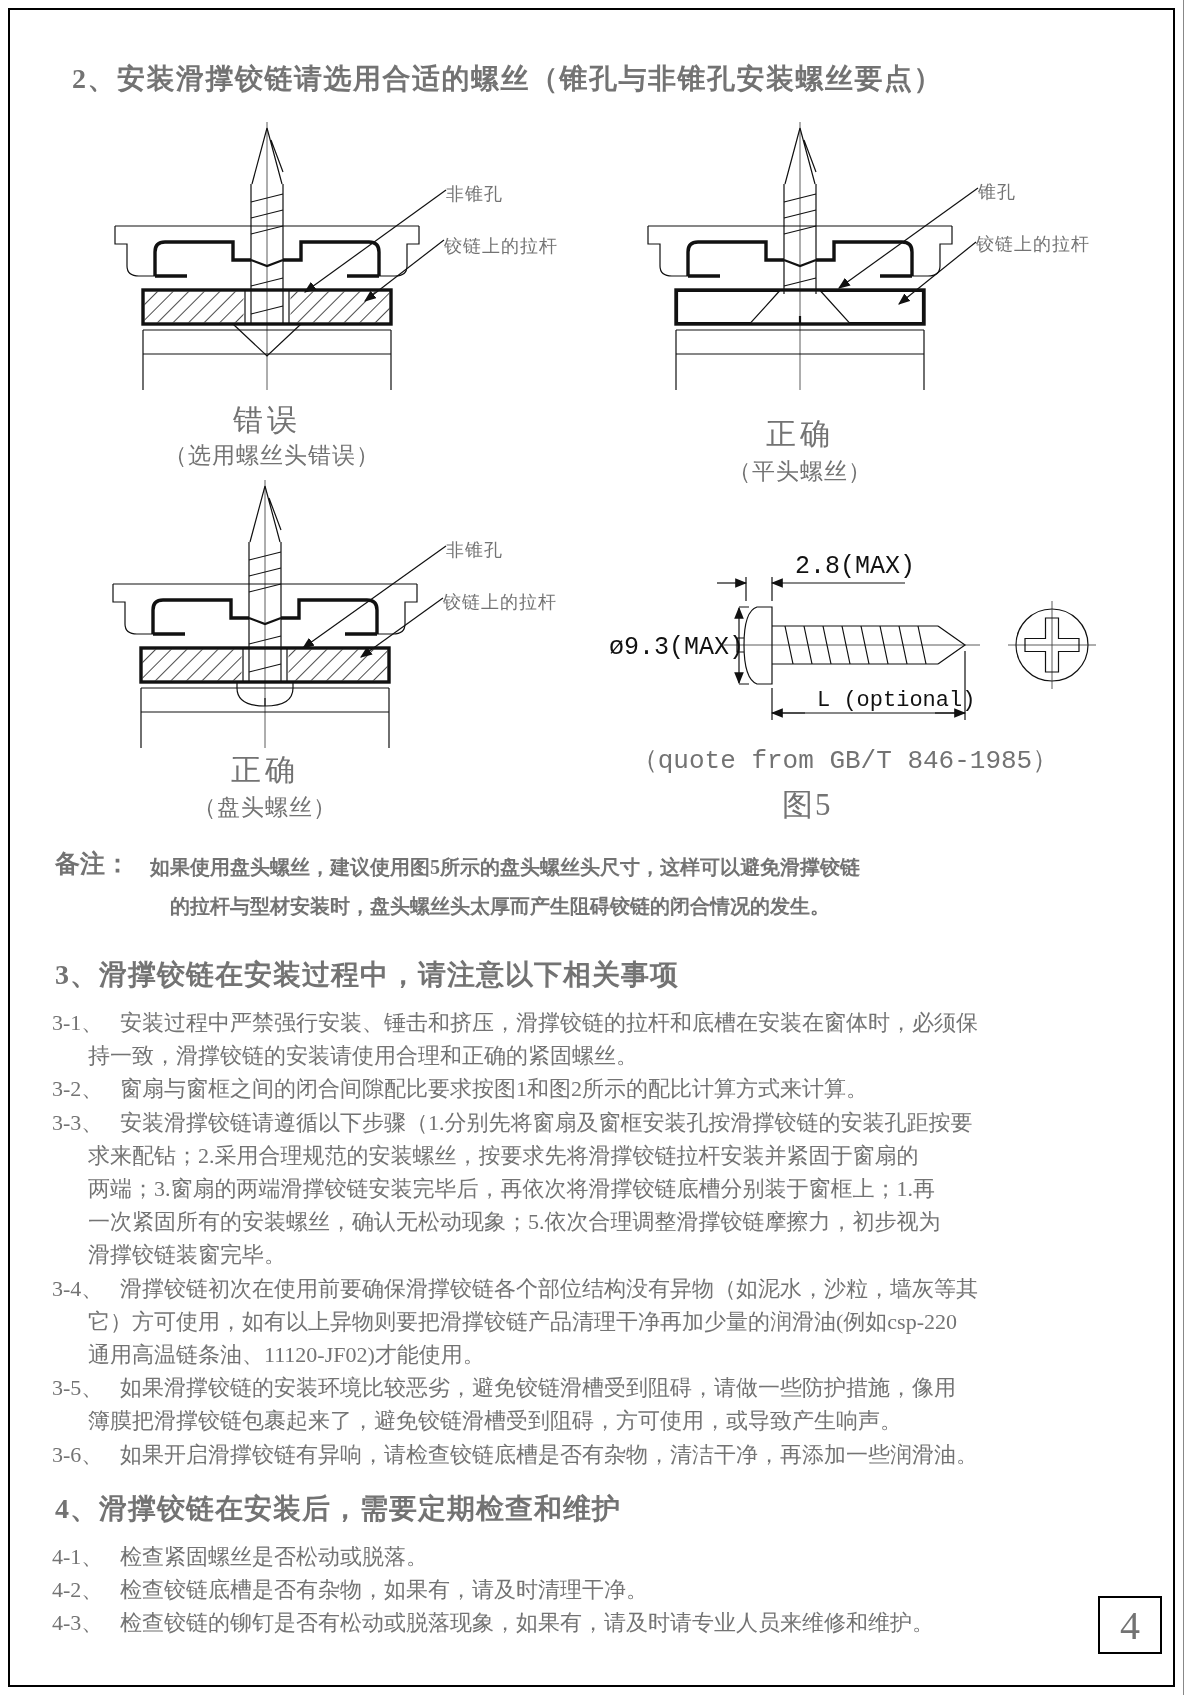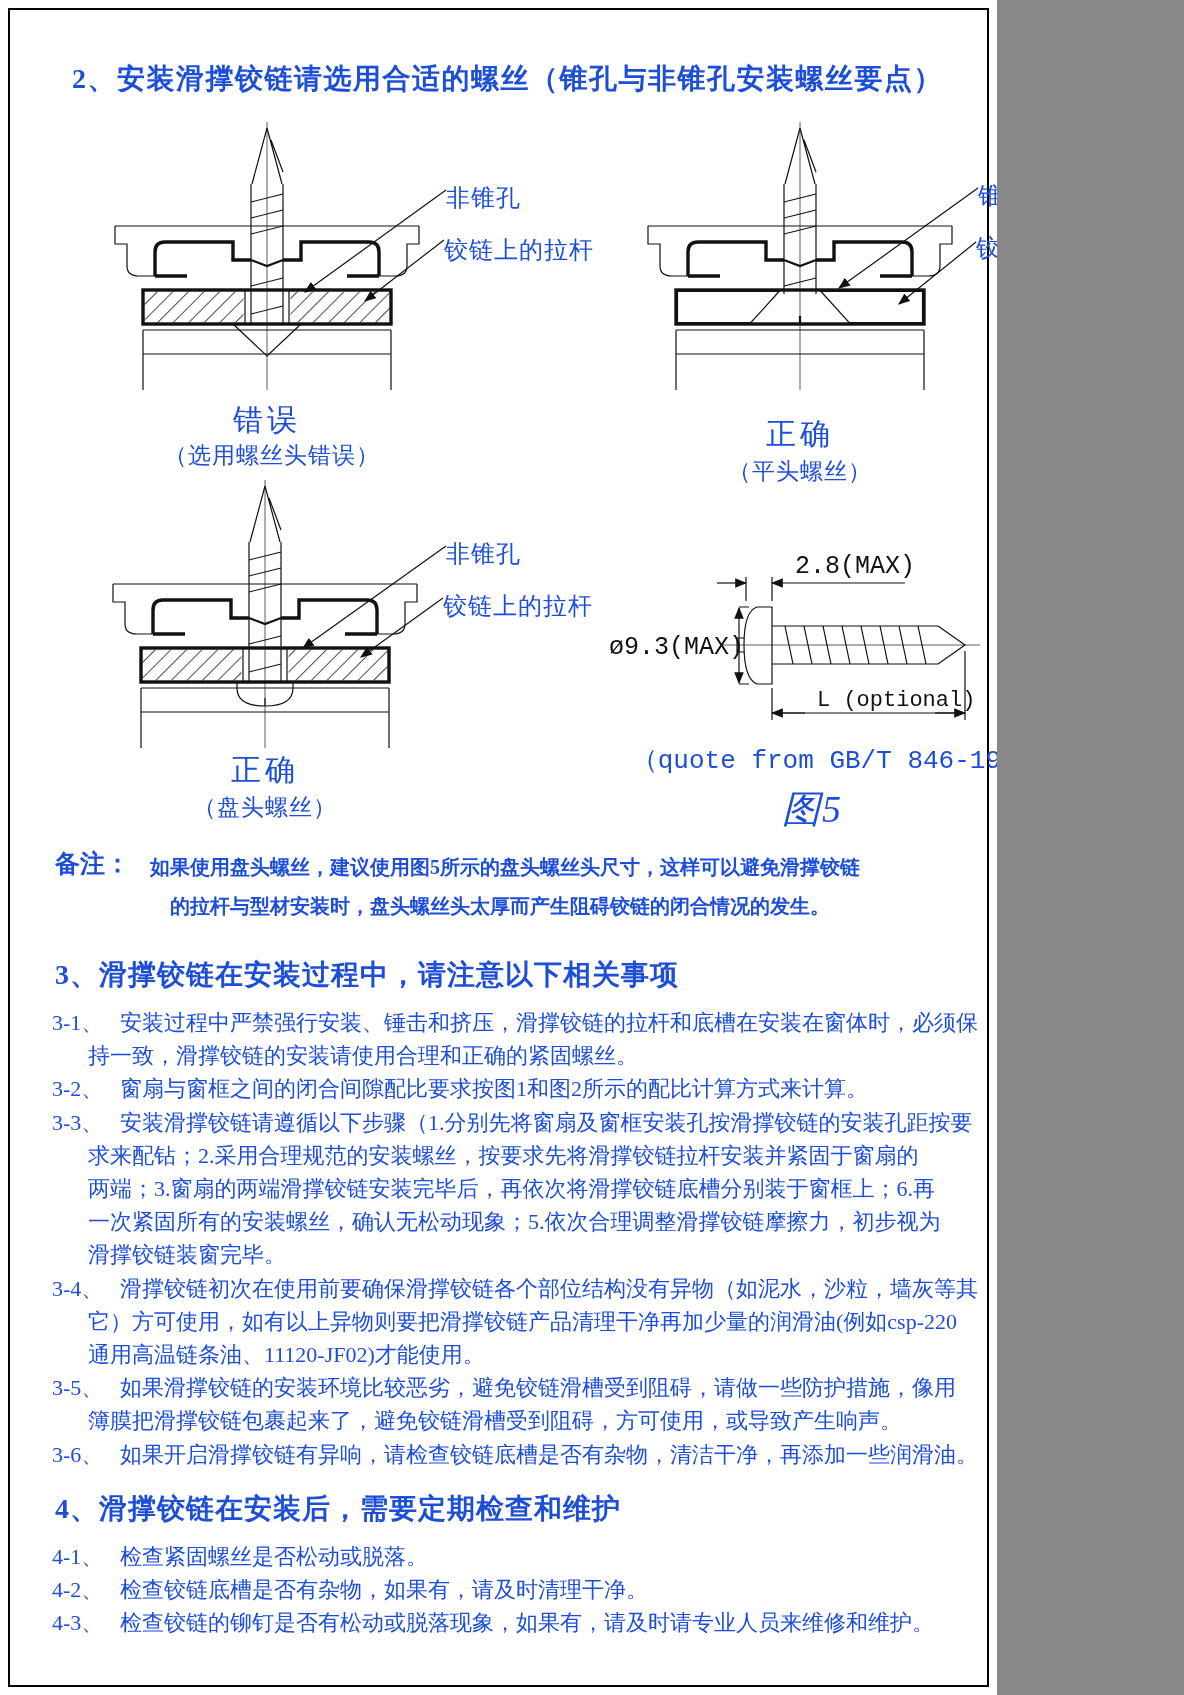--- a/index.html
+++ b/index.html
@@ -1,24 +1,24 @@
 <!DOCTYPE html>
 <html><head>
 <meta charset="utf-8">
 <style>
   html,body{margin:0;padding:0;background:#888;}
-  #page{position:relative;width:997px;height:1695px;background:#fff;
-        font-family:"Liberation Serif","DejaVu Serif",serif;color:#1d4ed8;overflow:hidden;}
+  #page{position:relative;width:1183px;height:1695px;background:#fff;
+        font-family:"Liberation Serif","DejaVu Serif",serif;color:#737373;overflow:hidden;}
   #frame{position:absolute;left:8px;top:8px;right:8px;bottom:8px;border:2px solid #000;}
   .abs{position:absolute;}
   .title{font-size:28px;font-weight:bold;letter-spacing:1.5px;white-space:nowrap;}
-  .lbl{font-size:24px;white-space:nowrap;letter-spacing:1px;}
+  .lbl{font-size:18px;white-space:nowrap;letter-spacing:1px;}
   .cap{font-size:30px;letter-spacing:4px;white-space:nowrap;transform:translateX(-50%);}
   .subcap{font-size:23px;white-space:nowrap;transform:translateX(-50%);letter-spacing:1px;}
-  .fig5cap{font-size:38px;letter-spacing:2px;white-space:nowrap;font-style:italic;}
+  .fig5cap{font-size:31px;letter-spacing:2px;white-space:nowrap;}
   .quote{font-family:"Liberation Mono","DejaVu Sans Mono",monospace;font-size:26px;white-space:nowrap;
          transform:translateX(-50%);letter-spacing:0px;}
   .note-label{font-size:25px;font-weight:bold;white-space:nowrap;}
   .note-line{font-size:20px;font-weight:700;line-height:39px;white-space:nowrap;}
   .h2{font-size:28px;font-weight:bold;letter-spacing:1px;white-space:nowrap;}
   .items{font-size:22px;}
   .item-line{line-height:33.2px;white-space:nowrap;}
   .item-id{display:inline-block;width:68px;}
   .cont{padding-left:36px;}
   .pagenum{border:2px solid #000;width:60px;height:54px;display:flex;align-items:center;
@@ -178,21 +178,21 @@
     <div>
       <div class="item-line"><span class="item-id">3-1、</span><span>安装过程中严禁强行安装、锤击和挤压，滑撑铰链的拉杆和底槽在安装在窗体时，必须保</span></div>
       <div class="item-line cont">持一致，滑撑铰链的安装请使用合理和正确的紧固螺丝。</div>
     </div>
     <div>
       <div class="item-line"><span class="item-id">3-2、</span><span>窗扇与窗框之间的闭合间隙配比要求按图1和图2所示的配比计算方式来计算。</span></div>
     </div>
     <div>
       <div class="item-line"><span class="item-id">3-3、</span><span>安装滑撑铰链请遵循以下步骤（1.分别先将窗扇及窗框安装孔按滑撑铰链的安装孔距按要</span></div>
       <div class="item-line cont">求来配钻；2.采用合理规范的安装螺丝，按要求先将滑撑铰链拉杆安装并紧固于窗扇的</div>
-      <div class="item-line cont">两端；3.窗扇的两端滑撑铰链安装完毕后，再依次将滑撑铰链底槽分别装于窗框上；6.再</div>
+      <div class="item-line cont">两端；3.窗扇的两端滑撑铰链安装完毕后，再依次将滑撑铰链底槽分别装于窗框上；1.再</div>
       <div class="item-line cont">一次紧固所有的安装螺丝，确认无松动现象；5.依次合理调整滑撑铰链摩擦力，初步视为</div>
       <div class="item-line cont">滑撑铰链装窗完毕。</div>
     </div>
     <div>
       <div class="item-line"><span class="item-id">3-4、</span><span>滑撑铰链初次在使用前要确保滑撑铰链各个部位结构没有异物（如泥水，沙粒，墙灰等其</span></div>
       <div class="item-line cont">它）方可使用，如有以上异物则要把滑撑铰链产品清理干净再加少量的润滑油(例如csp-220</div>
       <div class="item-line cont"> 通用高温链条油、11120-JF02)才能使用。</div>
     </div>
     <div>
       <div class="item-line"><span class="item-id">3-5、</span><span>如果滑撑铰链的安装环境比较恶劣，避免铰链滑槽受到阻碍，请做一些防护措施，像用</span></div>

